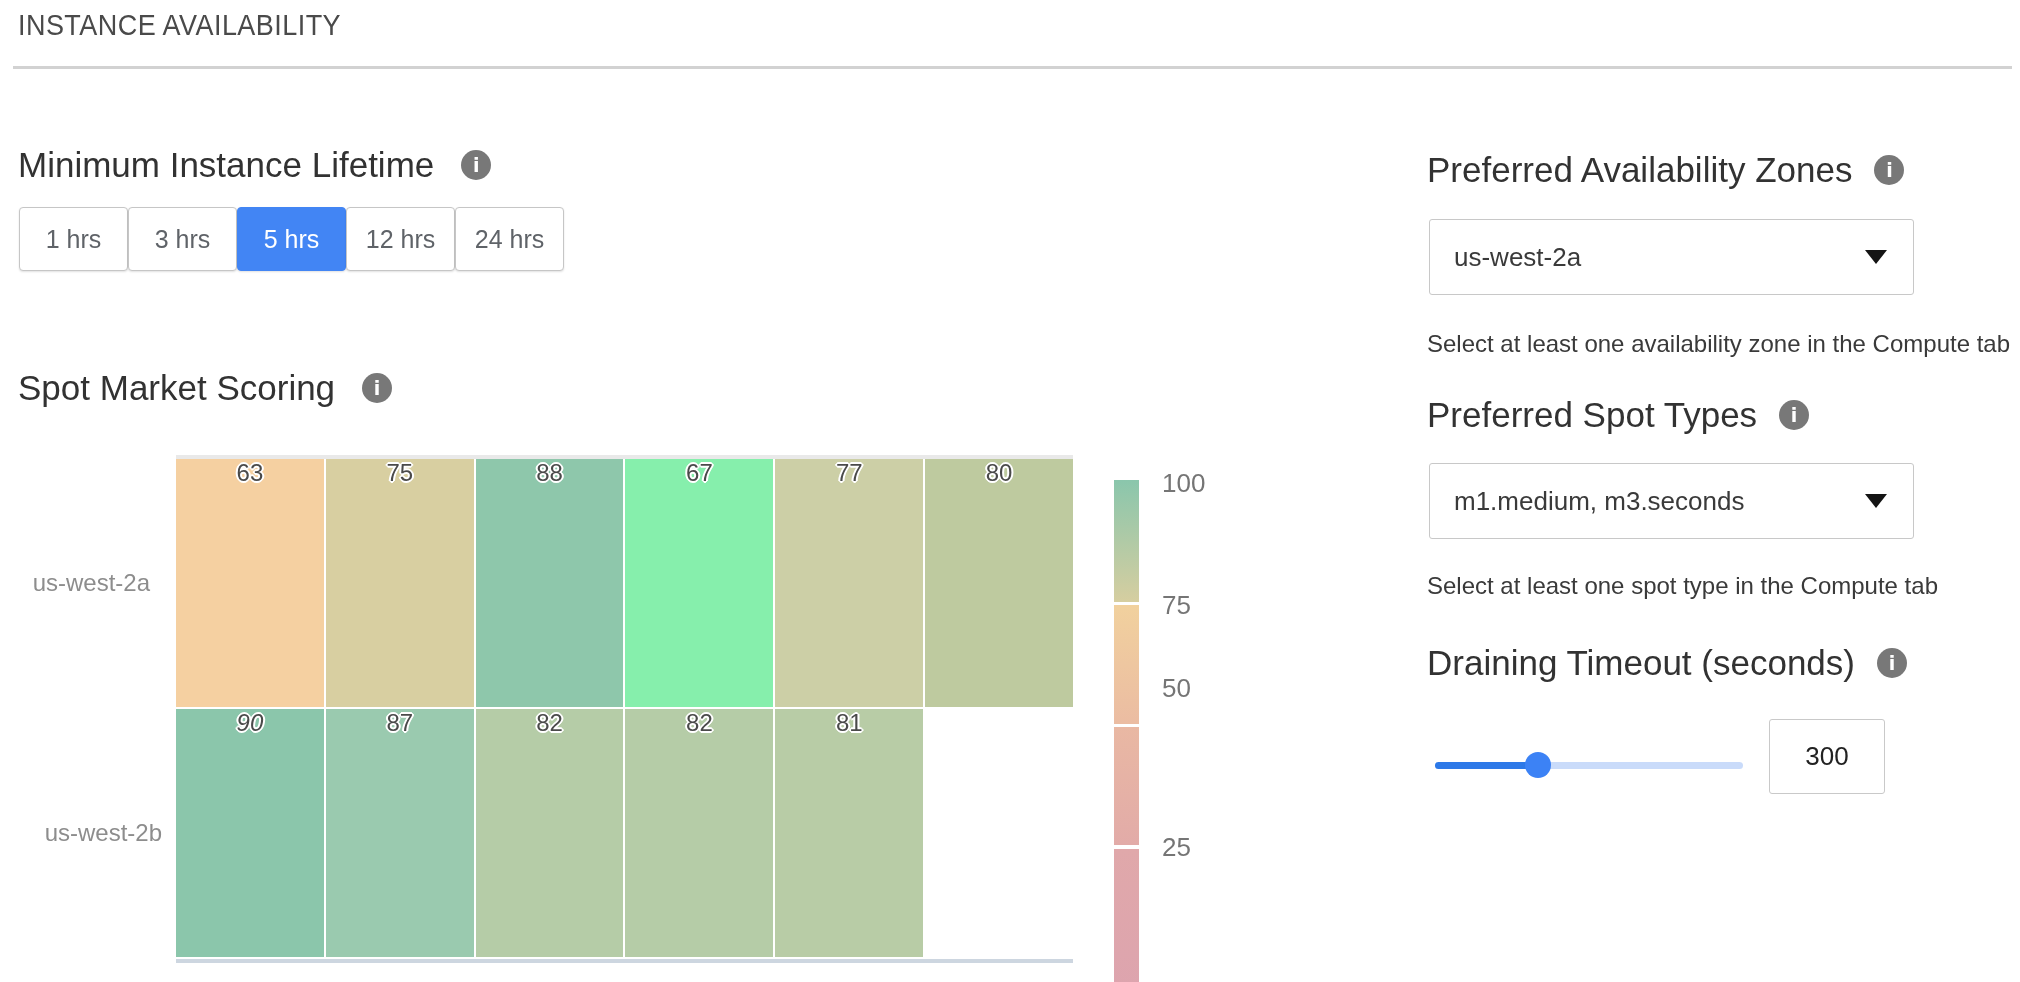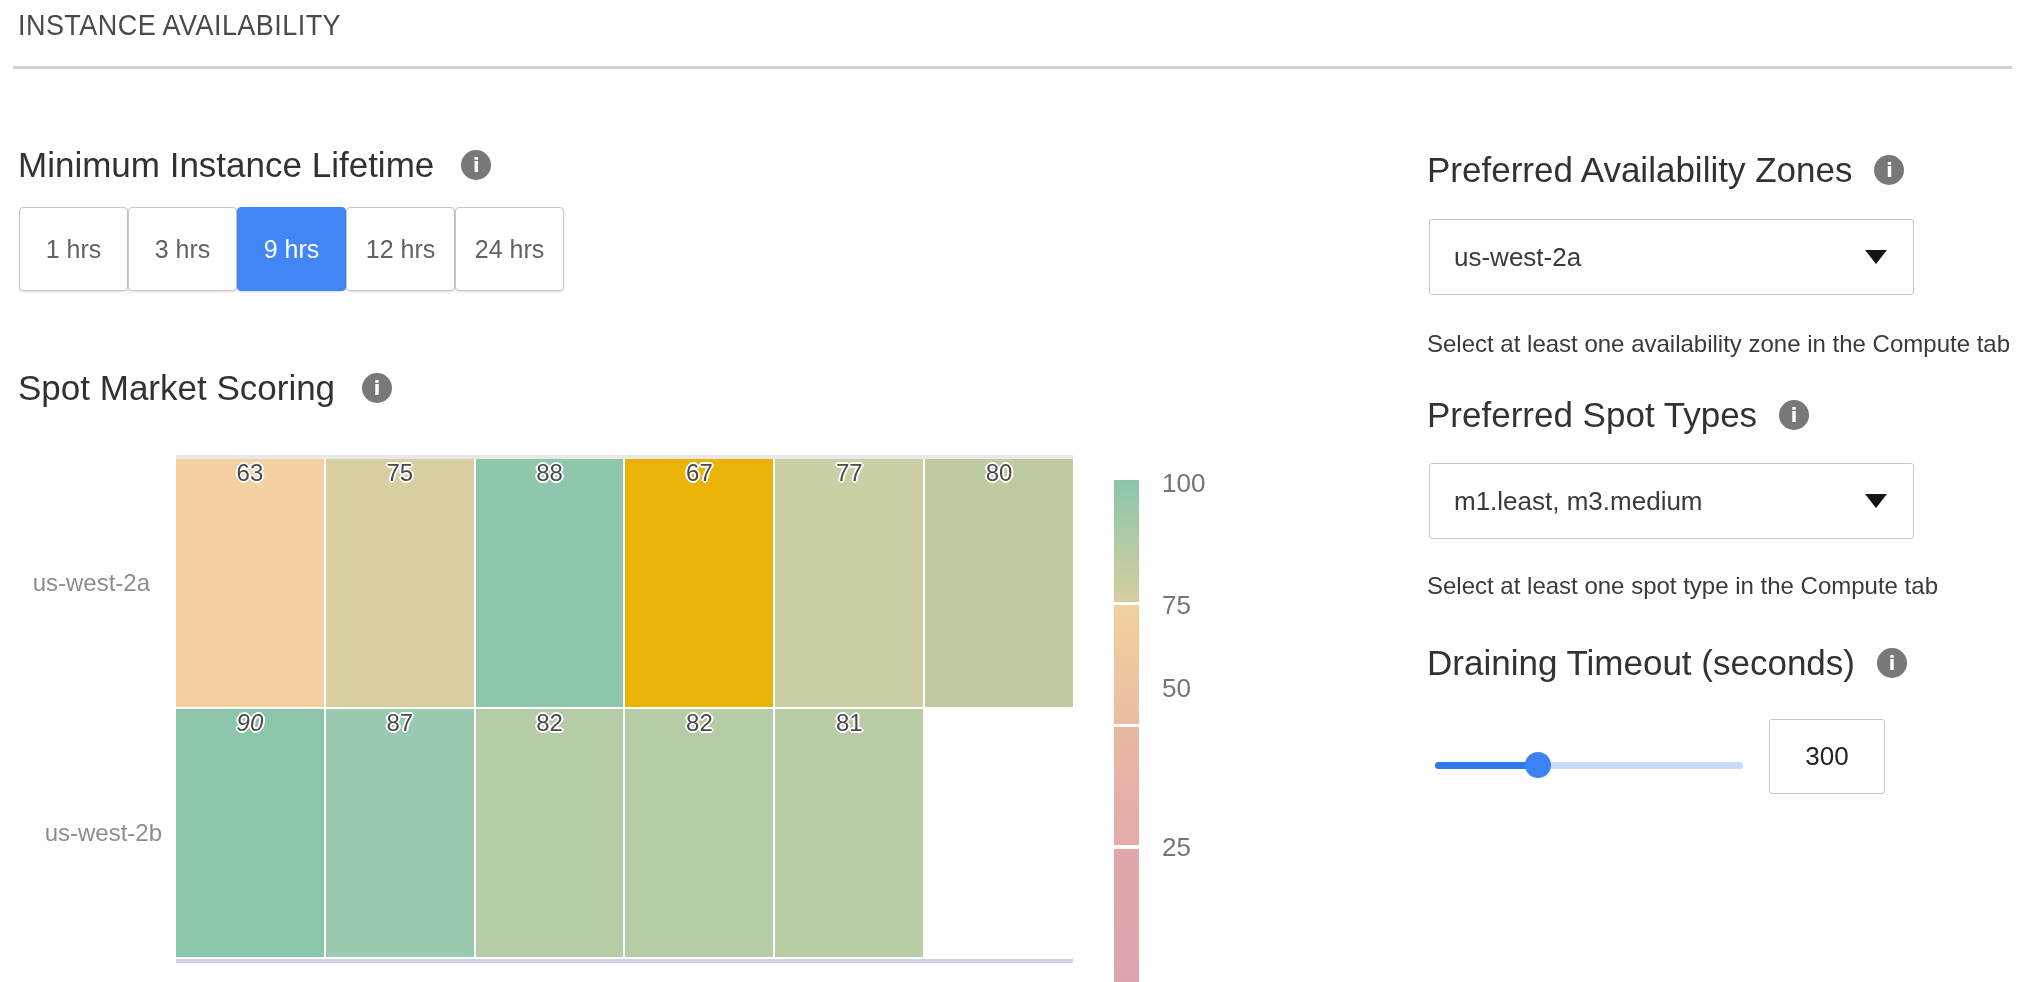--- a/index.html
+++ b/index.html
@@ -20,21 +20,21 @@
   .field-label{font-size:35px;color:#323232;white-space:nowrap;}
   .info-icon{
     width:30px;height:30px;border-radius:50%;background:#787878;color:#fff;
     display:flex;align-items:center;justify-content:center;
     font-size:19px;font-weight:bold;font-family:"DejaVu Sans",sans-serif;
     line-height:1;
   }
   
   .seg-group{left:19px;top:207px;display:flex;}
   .seg-btn{
-    width:109px;height:84px;background:#fff;border:1px solid #C6C6C6;
+    width:109px;height:64px;background:#fff;border:1px solid #C6C6C6;
     border-radius:4px;font-size:25px;color:#5F6368;
     font-family:"Liberation Sans",sans-serif;cursor:pointer;
     box-shadow:0 1px 2px rgba(0,0,0,0.12);
     display:flex;align-items:center;justify-content:center;padding:0;
   }
   .seg-btn.selected{background:#4285F4;border-color:#4285F4;color:#fff;}
   
   .hm-topline{left:176px;top:455px;width:897px;height:4px;background:#E9E9E9;}
   .hm-grid{
     left:176px;top:459px;width:897px;
@@ -87,42 +87,42 @@
 <div class="abs page-title">INSTANCE AVAILABILITY</div>
 <div class="abs divider"></div>
 
 <div class="abs" style="left:18px;top:145px;display:flex;align-items:center;">
   <span class="field-label">Minimum Instance Lifetime</span>
   <span class="info-icon" style="margin-left:27px;">i</span>
 </div>
 <div class="abs seg-group">
     <button class="seg-btn">1 hrs</button>
     <button class="seg-btn">3 hrs</button>
-    <button class="seg-btn selected">9 hrs</button>
+    <button class="seg-btn selected">5 hrs</button>
     <button class="seg-btn">12 hrs</button>
     <button class="seg-btn">24 hrs</button>
   </div>
 
 <div class="abs" style="left:18px;top:368px;display:flex;align-items:center;">
   <span class="field-label">Spot Market Scoring</span>
   <span class="info-icon" style="margin-left:27px;">i</span>
 </div>
 
 <div class="abs hm-topline"></div>
 <div class="abs hm-grid">
     <div class="hm-cell" style="background: rgb(245, 208, 161);">
       <span class="hm-val">63</span>
     </div>
     <div class="hm-cell" style="background: rgb(216, 207, 161);">
       <span class="hm-val">75</span>
     </div>
     <div class="hm-cell" style="background: rgb(142, 199, 171);">
       <span class="hm-val">88</span>
     </div>
-    <div class="hm-cell" style="background: #eab308;">
+    <div class="hm-cell" style="background: #86efac;">
       <span class="hm-val">67</span>
     </div>
     <div class="hm-cell" style="background: rgb(204, 207, 166);">
       <span class="hm-val">77</span>
     </div>
     <div class="hm-cell" style="background: rgb(190, 202, 159);">
       <span class="hm-val">80</span>
     </div>
     <div class="hm-cell" style="background: rgb(139, 198, 171); font-style: italic;">
       <span class="hm-val">90</span>
@@ -168,21 +168,21 @@
   <span class="dd-text">us-west-2a</span>
   <span class="dd-caret"></span>
 </div>
 <div class="abs help-text" style="left:1427px;top:330px;">Select at least one availability zone in the Compute tab</div>
 
 <div class="abs" style="left:1427px;top:395px;display:flex;align-items:center;">
   <span class="field-label">Preferred Spot Types</span>
   <span class="info-icon" style="margin-left:22px;">i</span>
 </div>
 <div class="abs dropdown" style="left:1429px;top:463px;">
-  <span class="dd-text">m1.least, m3.medium</span>
+  <span class="dd-text">m1.medium, m3.seconds</span>
   <span class="dd-caret"></span>
 </div>
 <div class="abs help-text" style="left:1427px;top:572px;">Select at least one spot type in the Compute tab</div>
 
 <div class="abs" style="left:1427px;top:643px;display:flex;align-items:center;">
   <span class="field-label">Draining Timeout (seconds)</span>
   <span class="info-icon" style="margin-left:22px;">i</span>
 </div>
 <div class="abs slider-track"></div>
 <div class="abs slider-fill" id="slider-fill" style="width: 99px;"></div>

